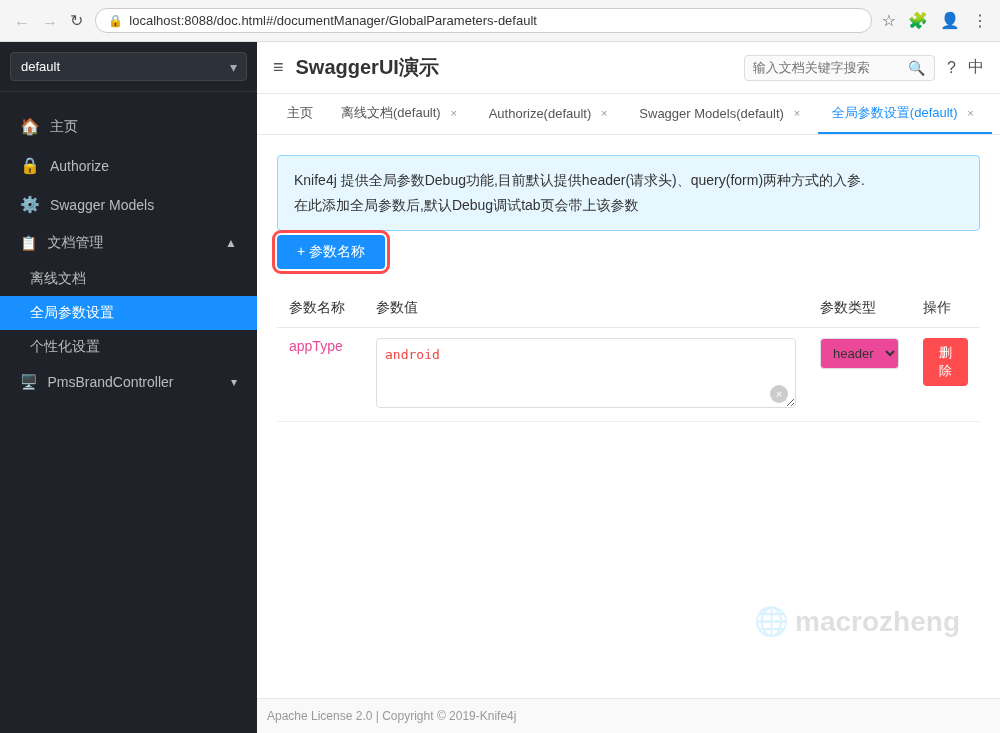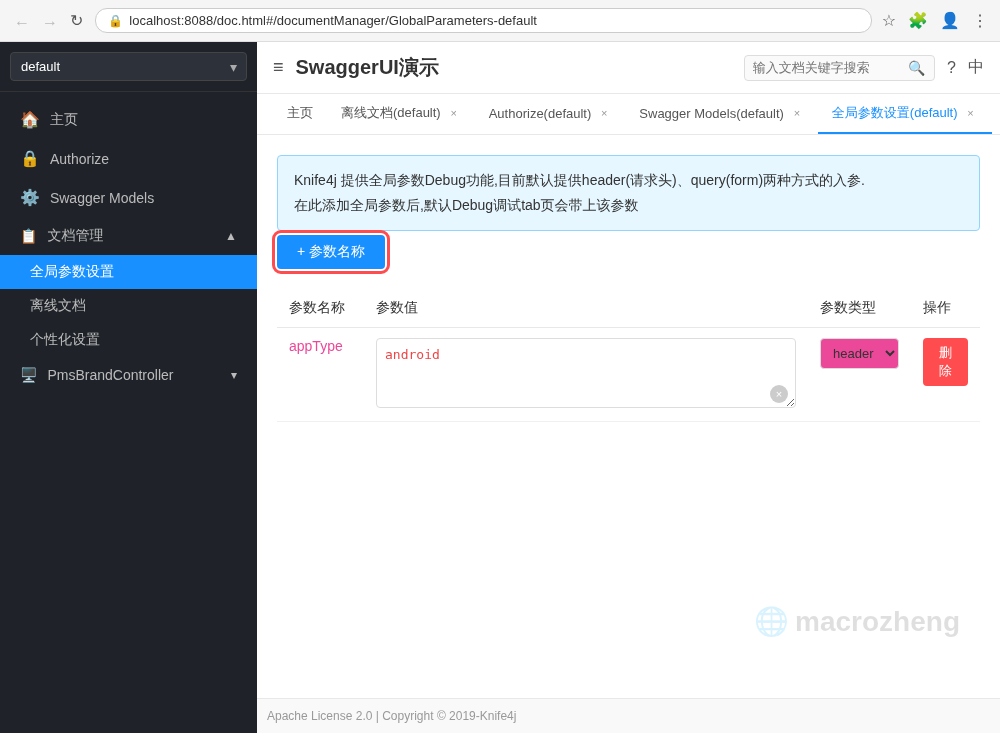--- a/index.html
+++ b/index.html
@@ -65,20 +65,21 @@
 
     
     .sidebar {
       width: 257px;
       background: #1f2329;
       color: #ccc;
       display: flex;
       flex-direction: column;
       overflow: hidden;
       flex-shrink: 0;
+      gap: 7px;
     }
     .sidebar-select-wrapper {
       padding: 10px;
       border-bottom: 1px solid #333;
     }
     .sidebar-select {
       width: 100%;
       background: #2d3139;
       border: 1px solid #444;
       color: #fff;
@@ -405,25 +406,25 @@
         <span class="icon">⚙️</span>
         <span>Swagger Models</span>
       </div>
 
       <div class="sidebar-group-header">
         <span class="icon">📋</span>
         <span>文档管理</span>
         <span class="arrow">▲</span>
       </div>
       <div class="sidebar-sub-items">
+        <div class="sidebar-sub-item">
+          <span>离线文档</span>
+        </div>
         <div class="sidebar-sub-item active">
           <span>全局参数设置</span>
-        </div>
-        <div class="sidebar-sub-item">
-          <span>离线文档</span>
         </div>
         <div class="sidebar-sub-item">
           <span>个性化设置</span>
         </div>
       </div>
 
       <div class="sidebar-group-header">
         <span class="icon">🖥️</span>
         <span>PmsBrandController</span>
         <span class="arrow">▾</span>

